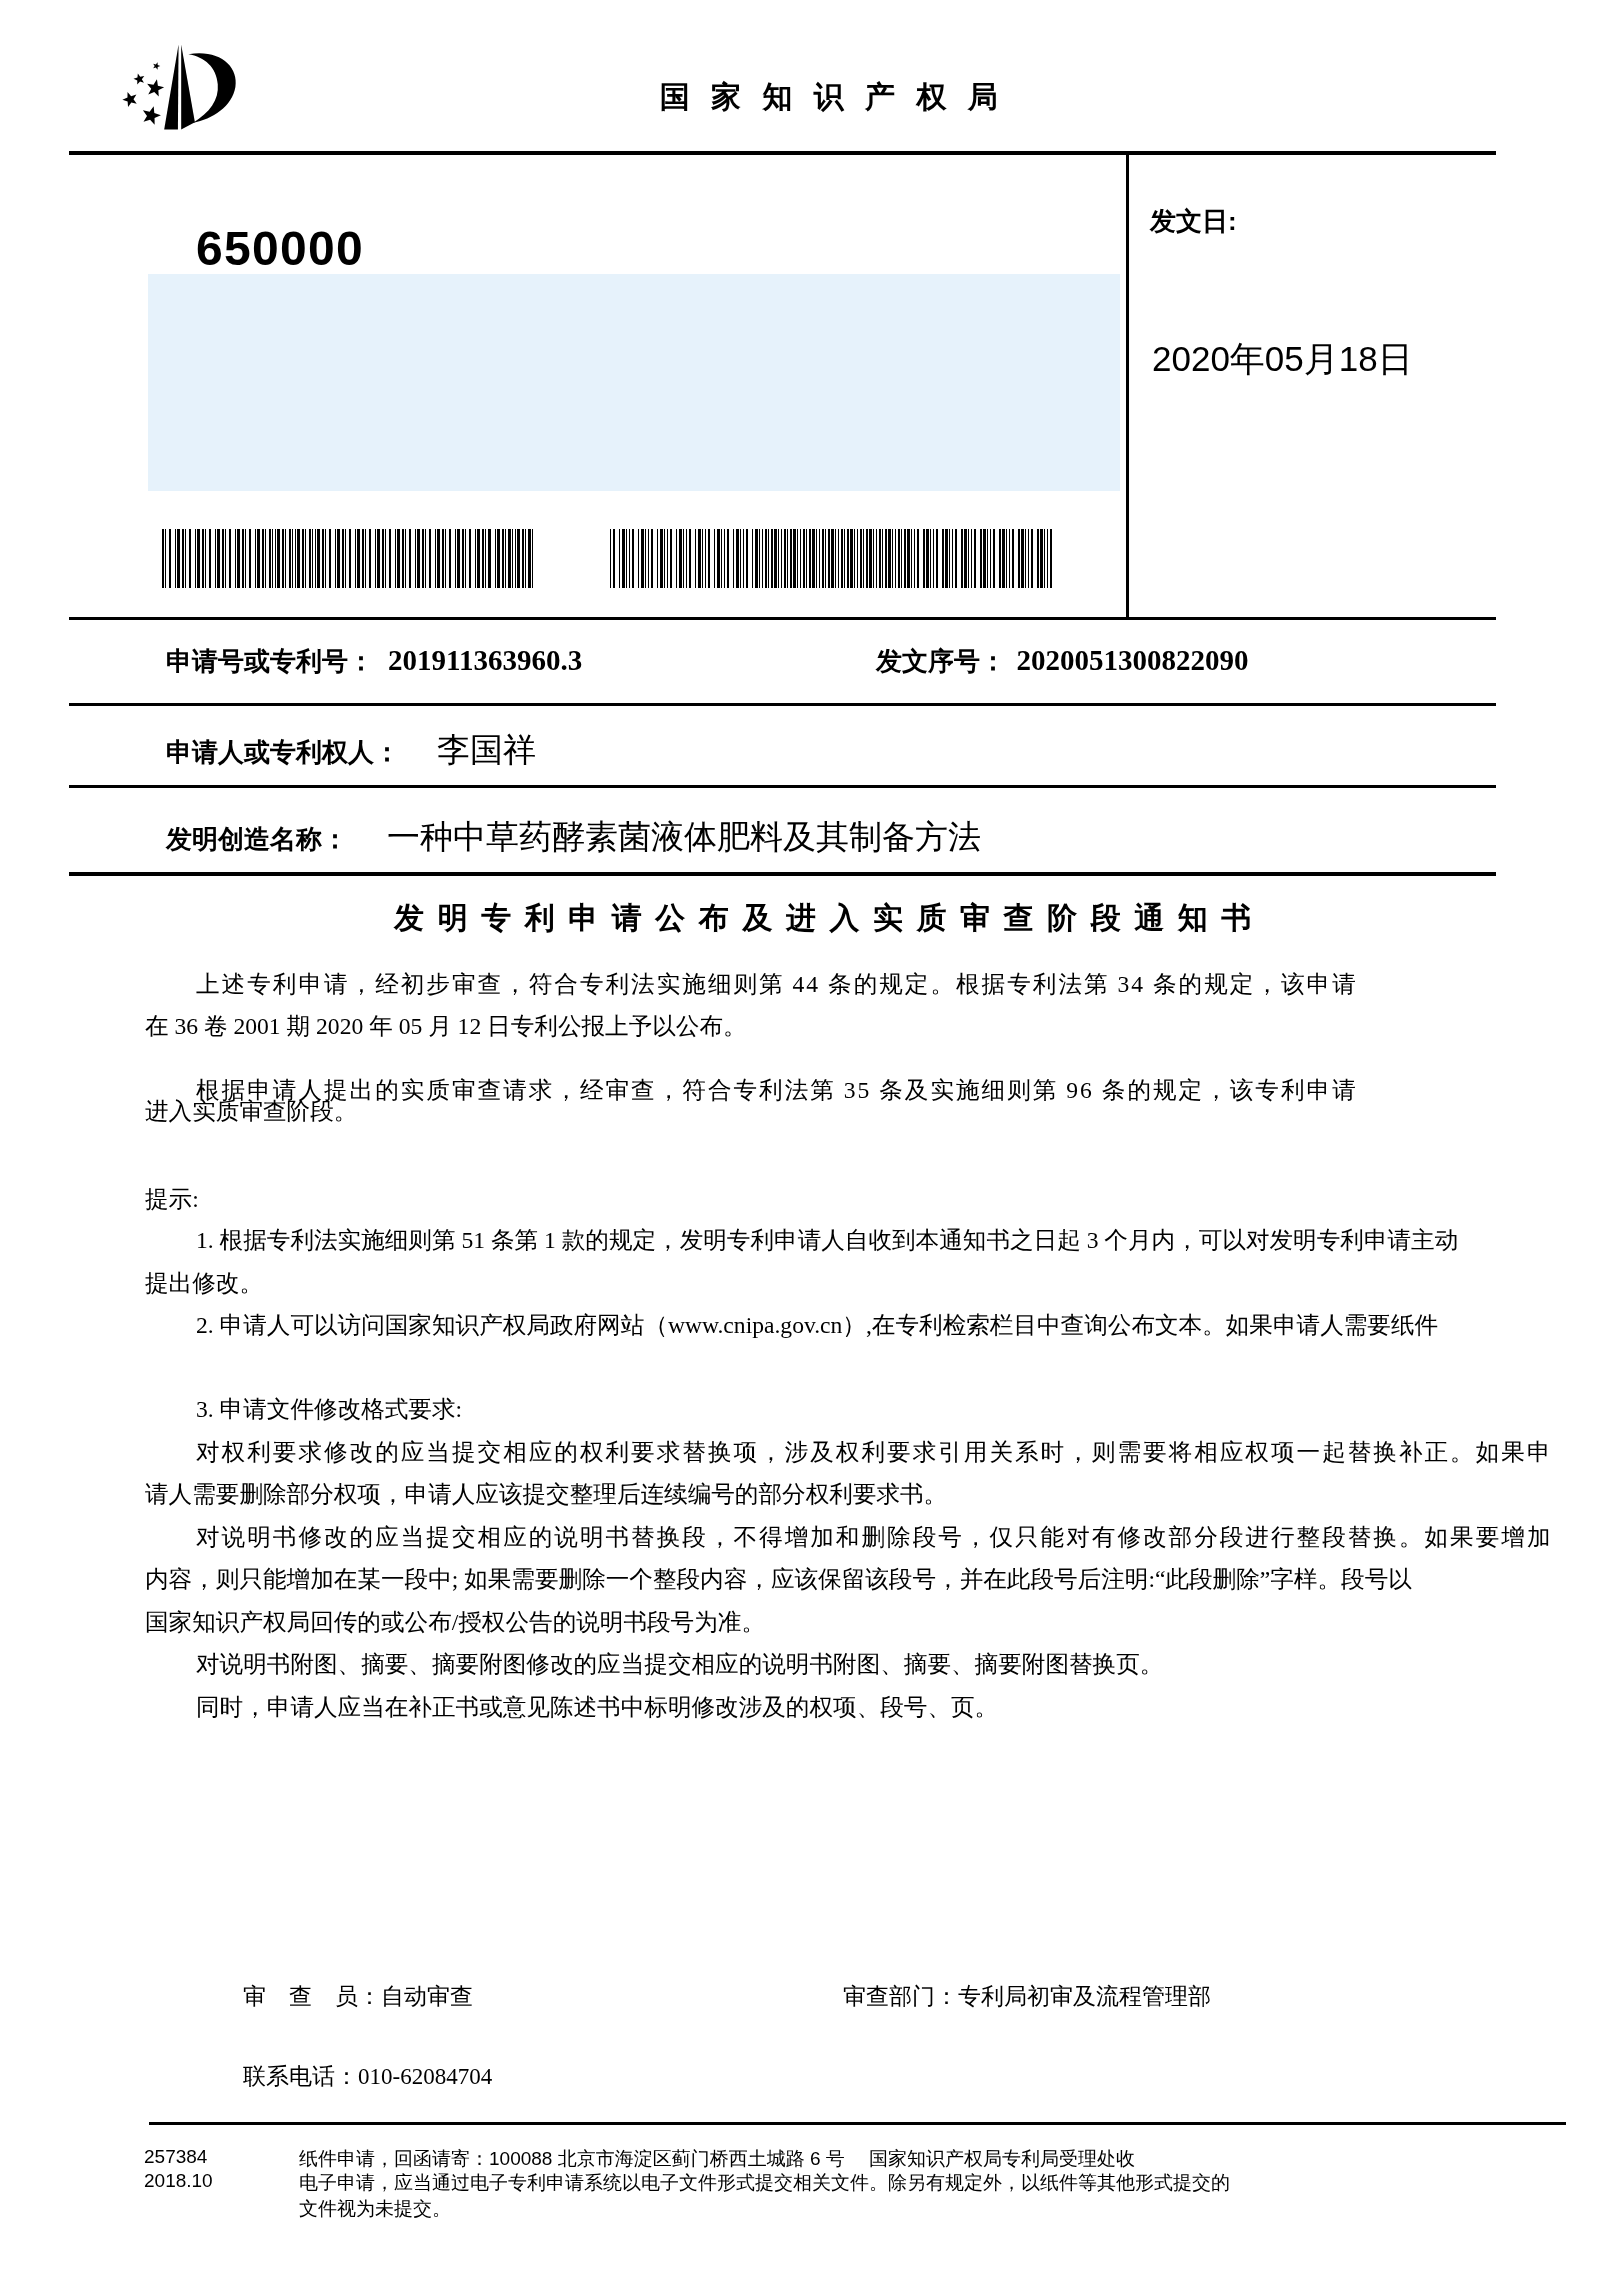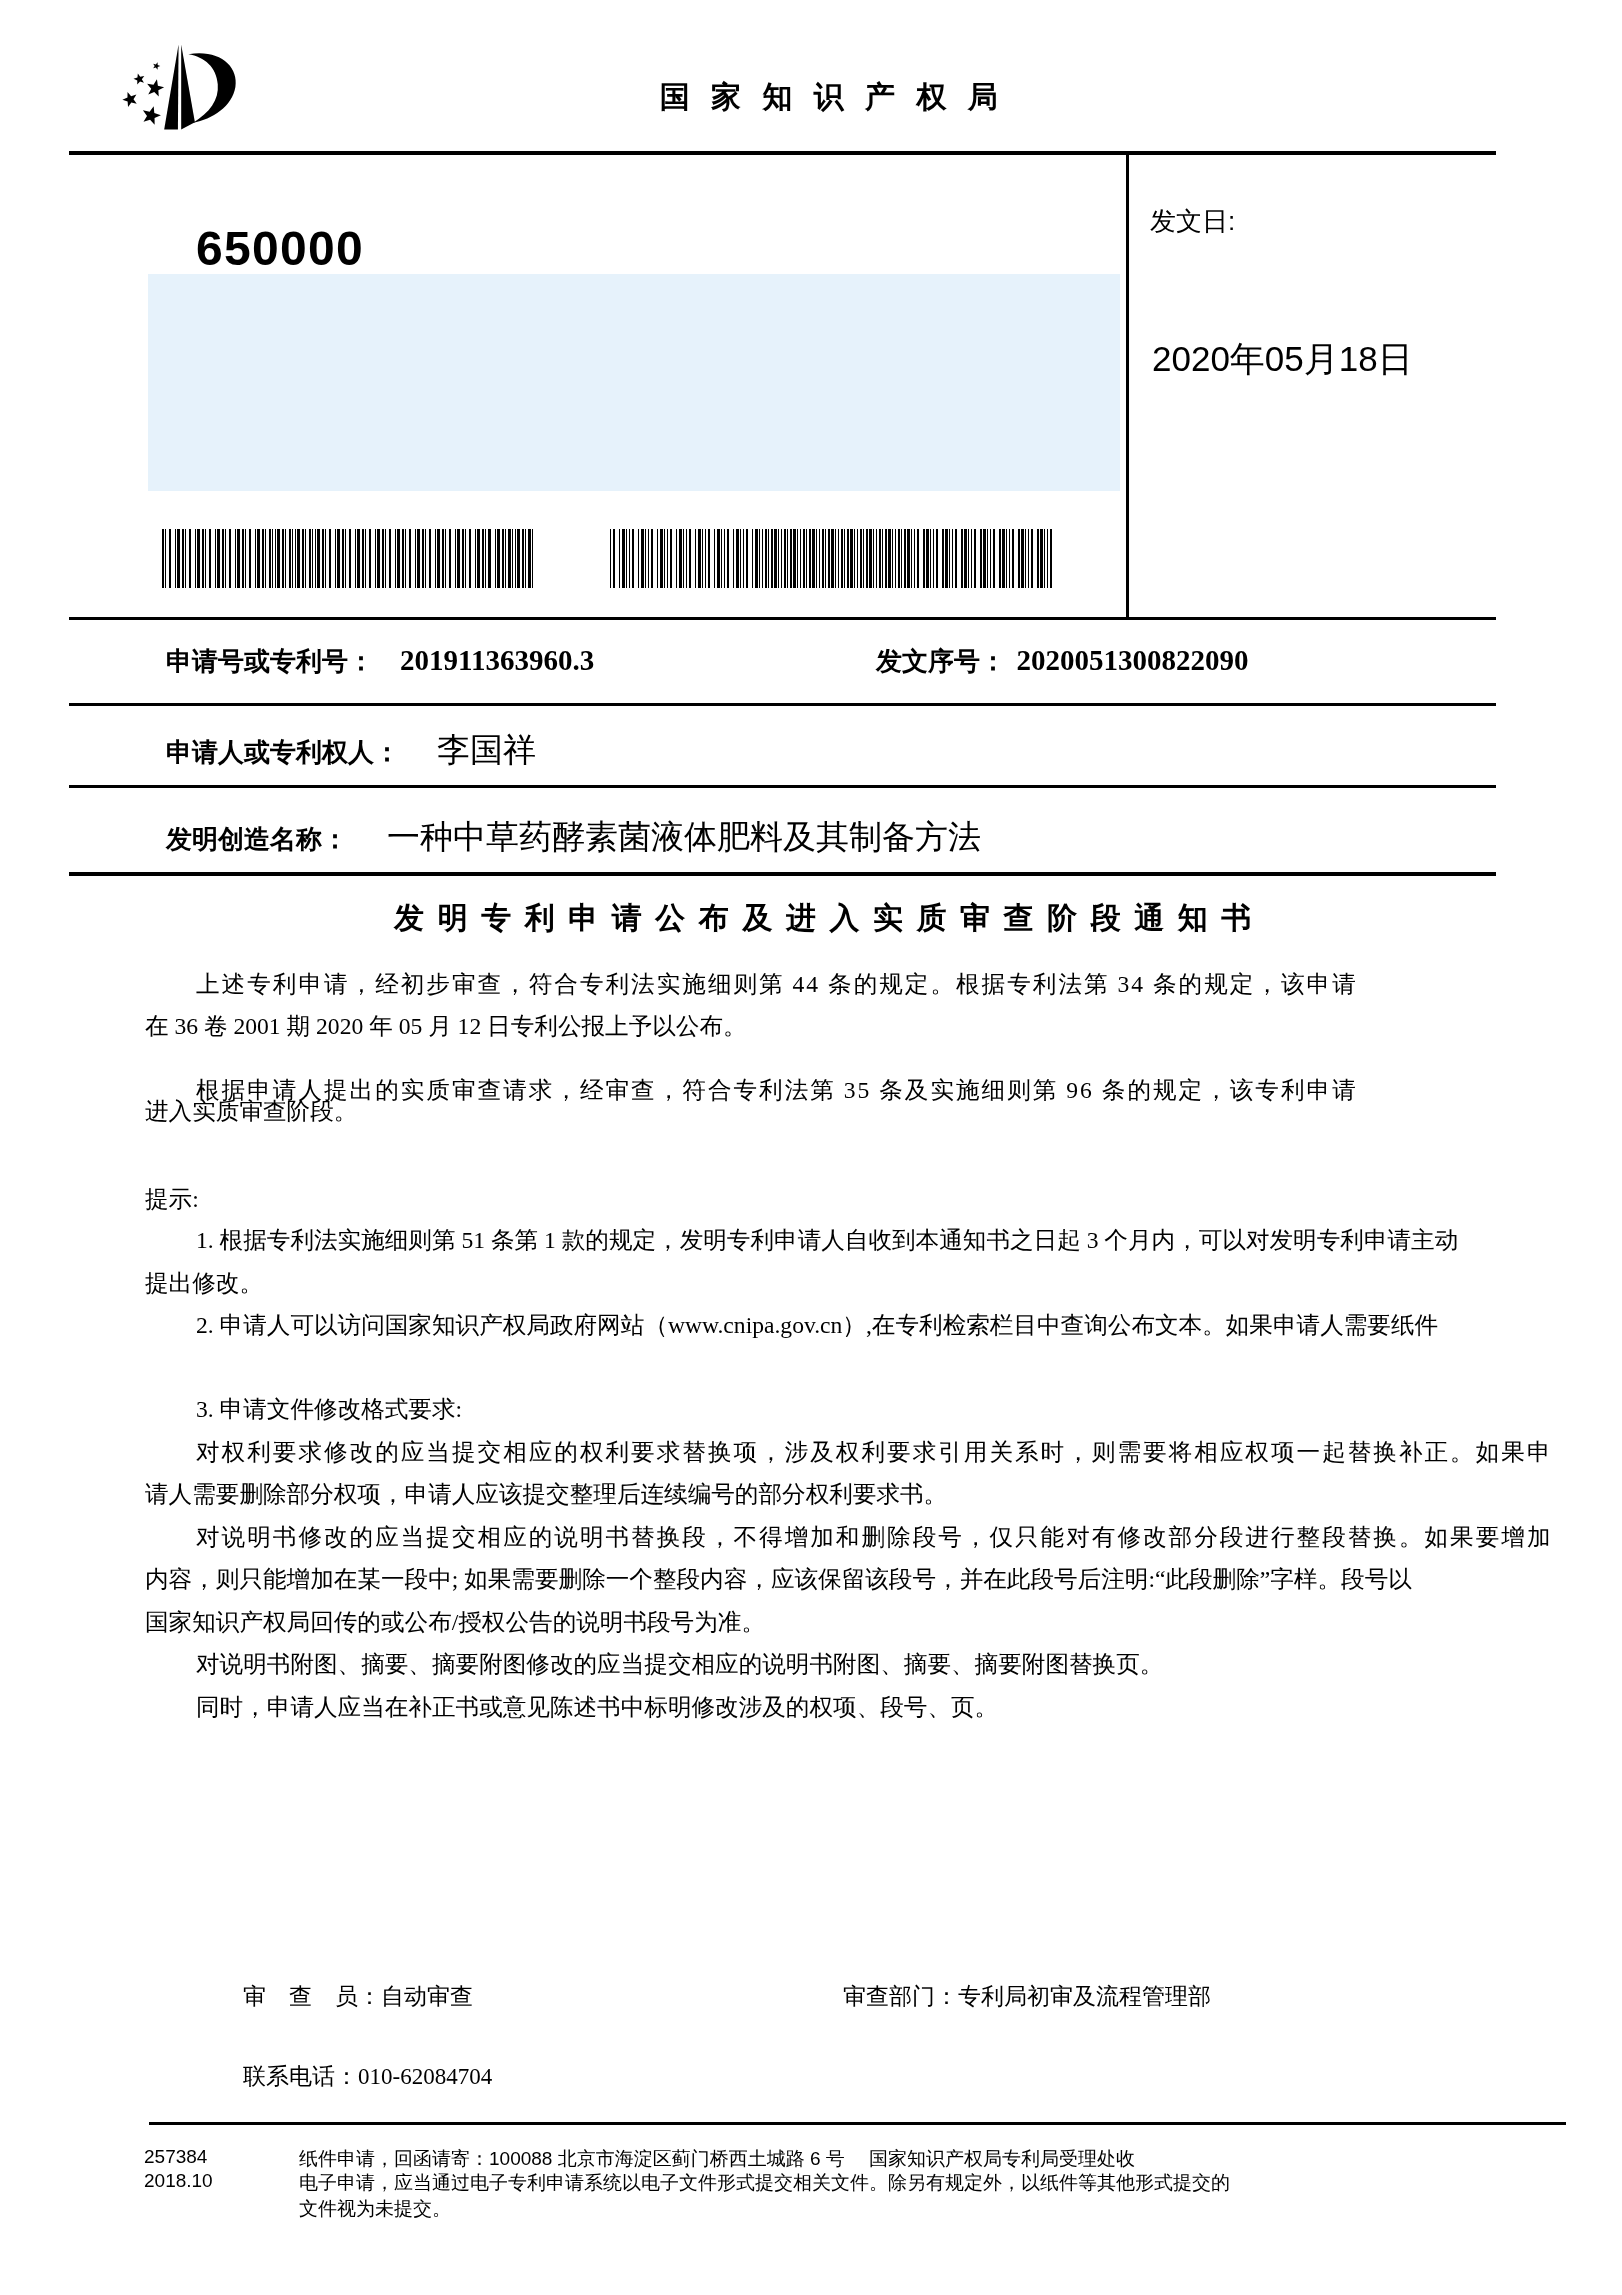--- a/index.html
+++ b/index.html
@@ -16,21 +16,21 @@
   .sans{font-family:"Liberation Sans", sans-serif;}
   .serif{font-family:Liberation Sans, sans-serif;}
 
   
   .agency-title{top:77px;left:832px;transform:translateX(-50%);
     font-size:30px;font-weight:bold;letter-spacing:6.5px;}
   .postcode{top:221px;left:196px;font-size:48px;font-weight:bold;letter-spacing:1.3px;}
   .highlight-box{position:absolute;left:148px;top:274px;width:972px;height:217px;}
 
   
-  .dispatch-label{top:204px;left:1150px;font-size:26px;font-weight:normal;}
+  .dispatch-label{top:204px;left:1150px;font-size:26px;font-weight:bold;}
   .dispatch-date{top:336px;left:1152px;font-size:35px;}
 
   
   .barcode{position:absolute;top:529px;height:59px;}
   .bc1{left:162px;width:373px;
     background:repeating-linear-gradient(90deg,#000 0 2px,#fff 2px 3.3px,#000 3.3px 3.9px,#fff 3.9px 6.5px,#000 6.5px 9.2px,#fff 9.2px 10.5px,#000 10.5px 11px,#fff 11px 13px,#000 13px 14.4px,#fff 14.4px 15px,#000 15px 17.7px,#fff 17.7px 20px);}
   .bc2{left:610px;width:442px;
     background:repeating-linear-gradient(90deg,#000 0 1.3px,#fff 1.3px 2.6px,#000 2.6px 5.2px,#fff 5.2px 5.9px,#000 5.9px 6.5px,#fff 6.5px 9.2px,#000 9.2px 10.5px,#fff 10.5px 12.4px,#000 12.4px 15px,#fff 15px 16.4px,#000 16.4px 17px,#fff 17px 19px);}
 
   
@@ -81,21 +81,21 @@
   <div class="abs serif dispatch-date">2020年05月18日</div>
 
   <div class="abs serif postcode">650000</div>
   <div class="highlight-box" style="background:#e6f2fb;"></div>
   <div class="barcode bc1"></div>
   <div class="barcode bc2"></div>
 
   <div class="rule" style="left:69px;top:617px;width:1427px;height:3.3px;"></div>
 
   <div class="abs fieldline" style="left:166px;top:644px;">
-    <span class="flabel">申请号或专利号：</span><span class="fvalue-num" style="margin-left:26px;">201911363960.3</span>
+    <span class="flabel">申请号或专利号：</span><span class="fvalue-num" style="margin-left:14px;">201911363960.3</span>
   </div>
   <div class="abs fieldline" style="left:876px;top:644px;">
     <span class="flabel">发文序号：</span><span class="fvalue-num" style="margin-left:10.5px;">2020051300822090</span>
   </div>
 
   <div class="rule" style="left:69px;top:703px;width:1427px;height:3.3px;"></div>
 
   <div class="abs fieldline" style="left:166px;top:728px;">
     <span class="flabel">申请人或专利权人：</span><span class="fvalue" style="margin-left:37px;">李国祥</span>
   </div>

